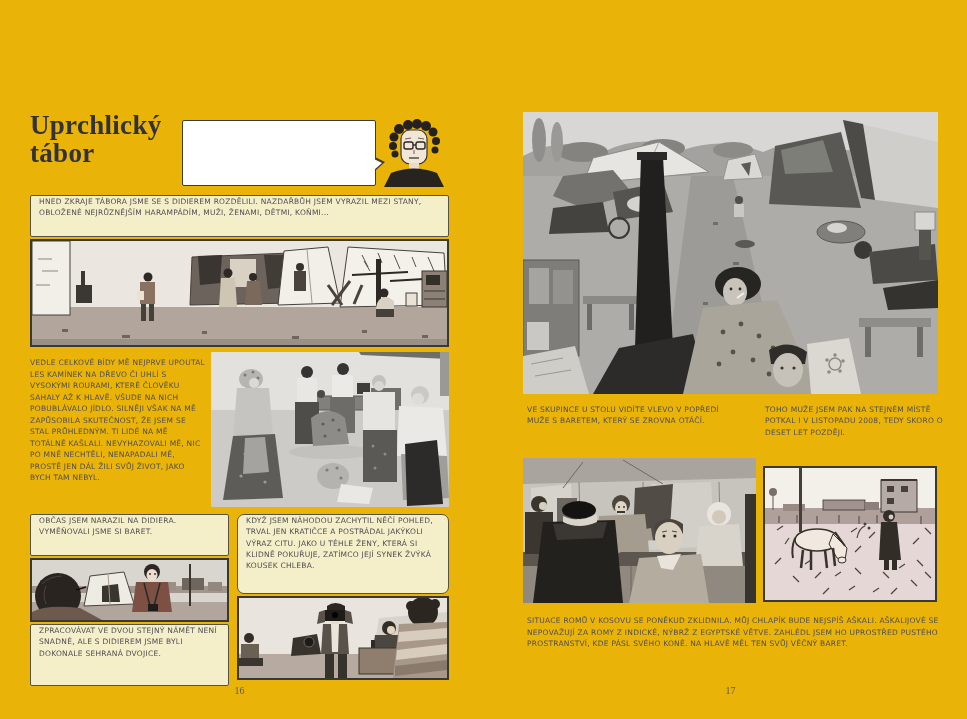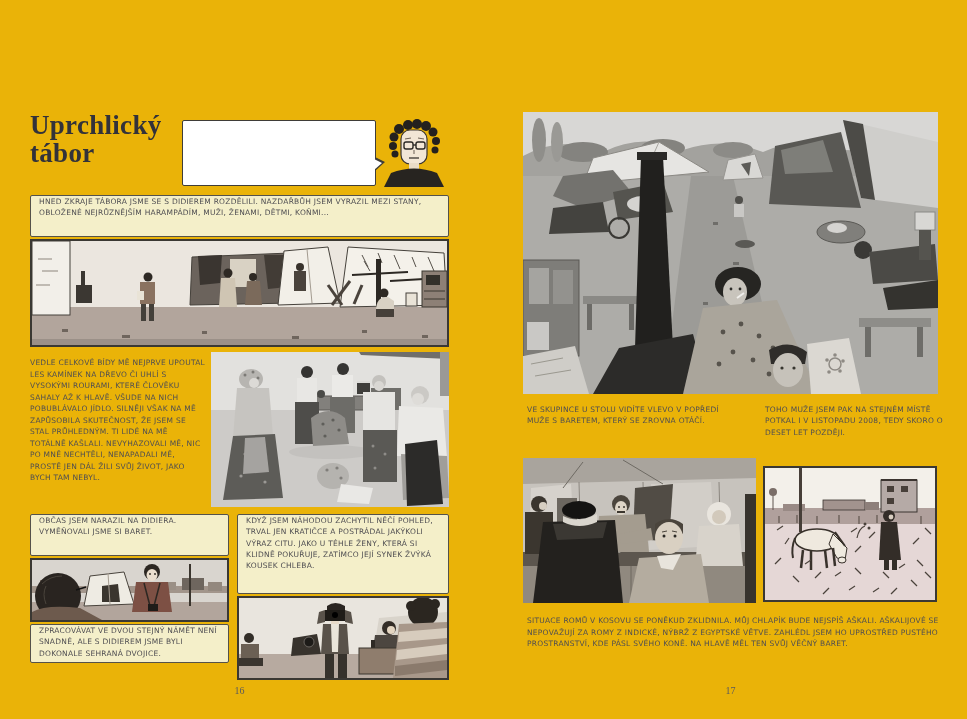--- a/index.html
+++ b/index.html
@@ -31,22 +31,22 @@
           border-top:4px solid transparent;border-bottom:7px solid transparent;
           border-left:8px solid #ffffff;}
   .portrait{position:absolute;left:381px;top:117px;width:66px;height:70px;}
   
   .cap-top   {left:30px;top:195px;width:419px;height:42px;}
   .pan-cam   {left:30px;top:239px;width:419px;height:108px;}
   .para-side {position:absolute;left:30px;top:357px;width:176px;}
   .ph-women  {left:211px;top:352px;width:238px;height:155px;}
   .cap-did   {left:30px;top:514px;width:199px;height:42px;}
   .pan-did   {left:30px;top:558px;width:199px;height:64px;}
-  .cap-duo   {left:30px;top:624px;width:199px;height:39px;}
-  .cap-gaze  {left:237px;top:514px;width:212px;height:80px;}
+  .cap-duo   {left:30px;top:624px;width:199px;height:62px;}
+  .cap-gaze  {left:237px;top:514px;width:212px;height:80px;border-radius:7px;}
   .pan-tab   {left:237px;top:596px;width:212px;height:84px;}
   .pn-left   {left:30px;width:419px;}
   
   .ph-big    {left:523px;top:112px;width:415px;height:282px;}
   .cap-rl    {position:absolute;left:527px;top:404px;width:198px;}
   .cap-rr    {position:absolute;left:765px;top:404px;width:180px;}
   .ph-group  {left:523px;top:458px;width:233px;height:145px;}
   .pan-horse {left:763px;top:466px;width:174px;height:136px;}
   .para-bot  {position:absolute;left:527px;top:615px;width:414px;}
   .pn-right  {left:523px;width:415px;}

